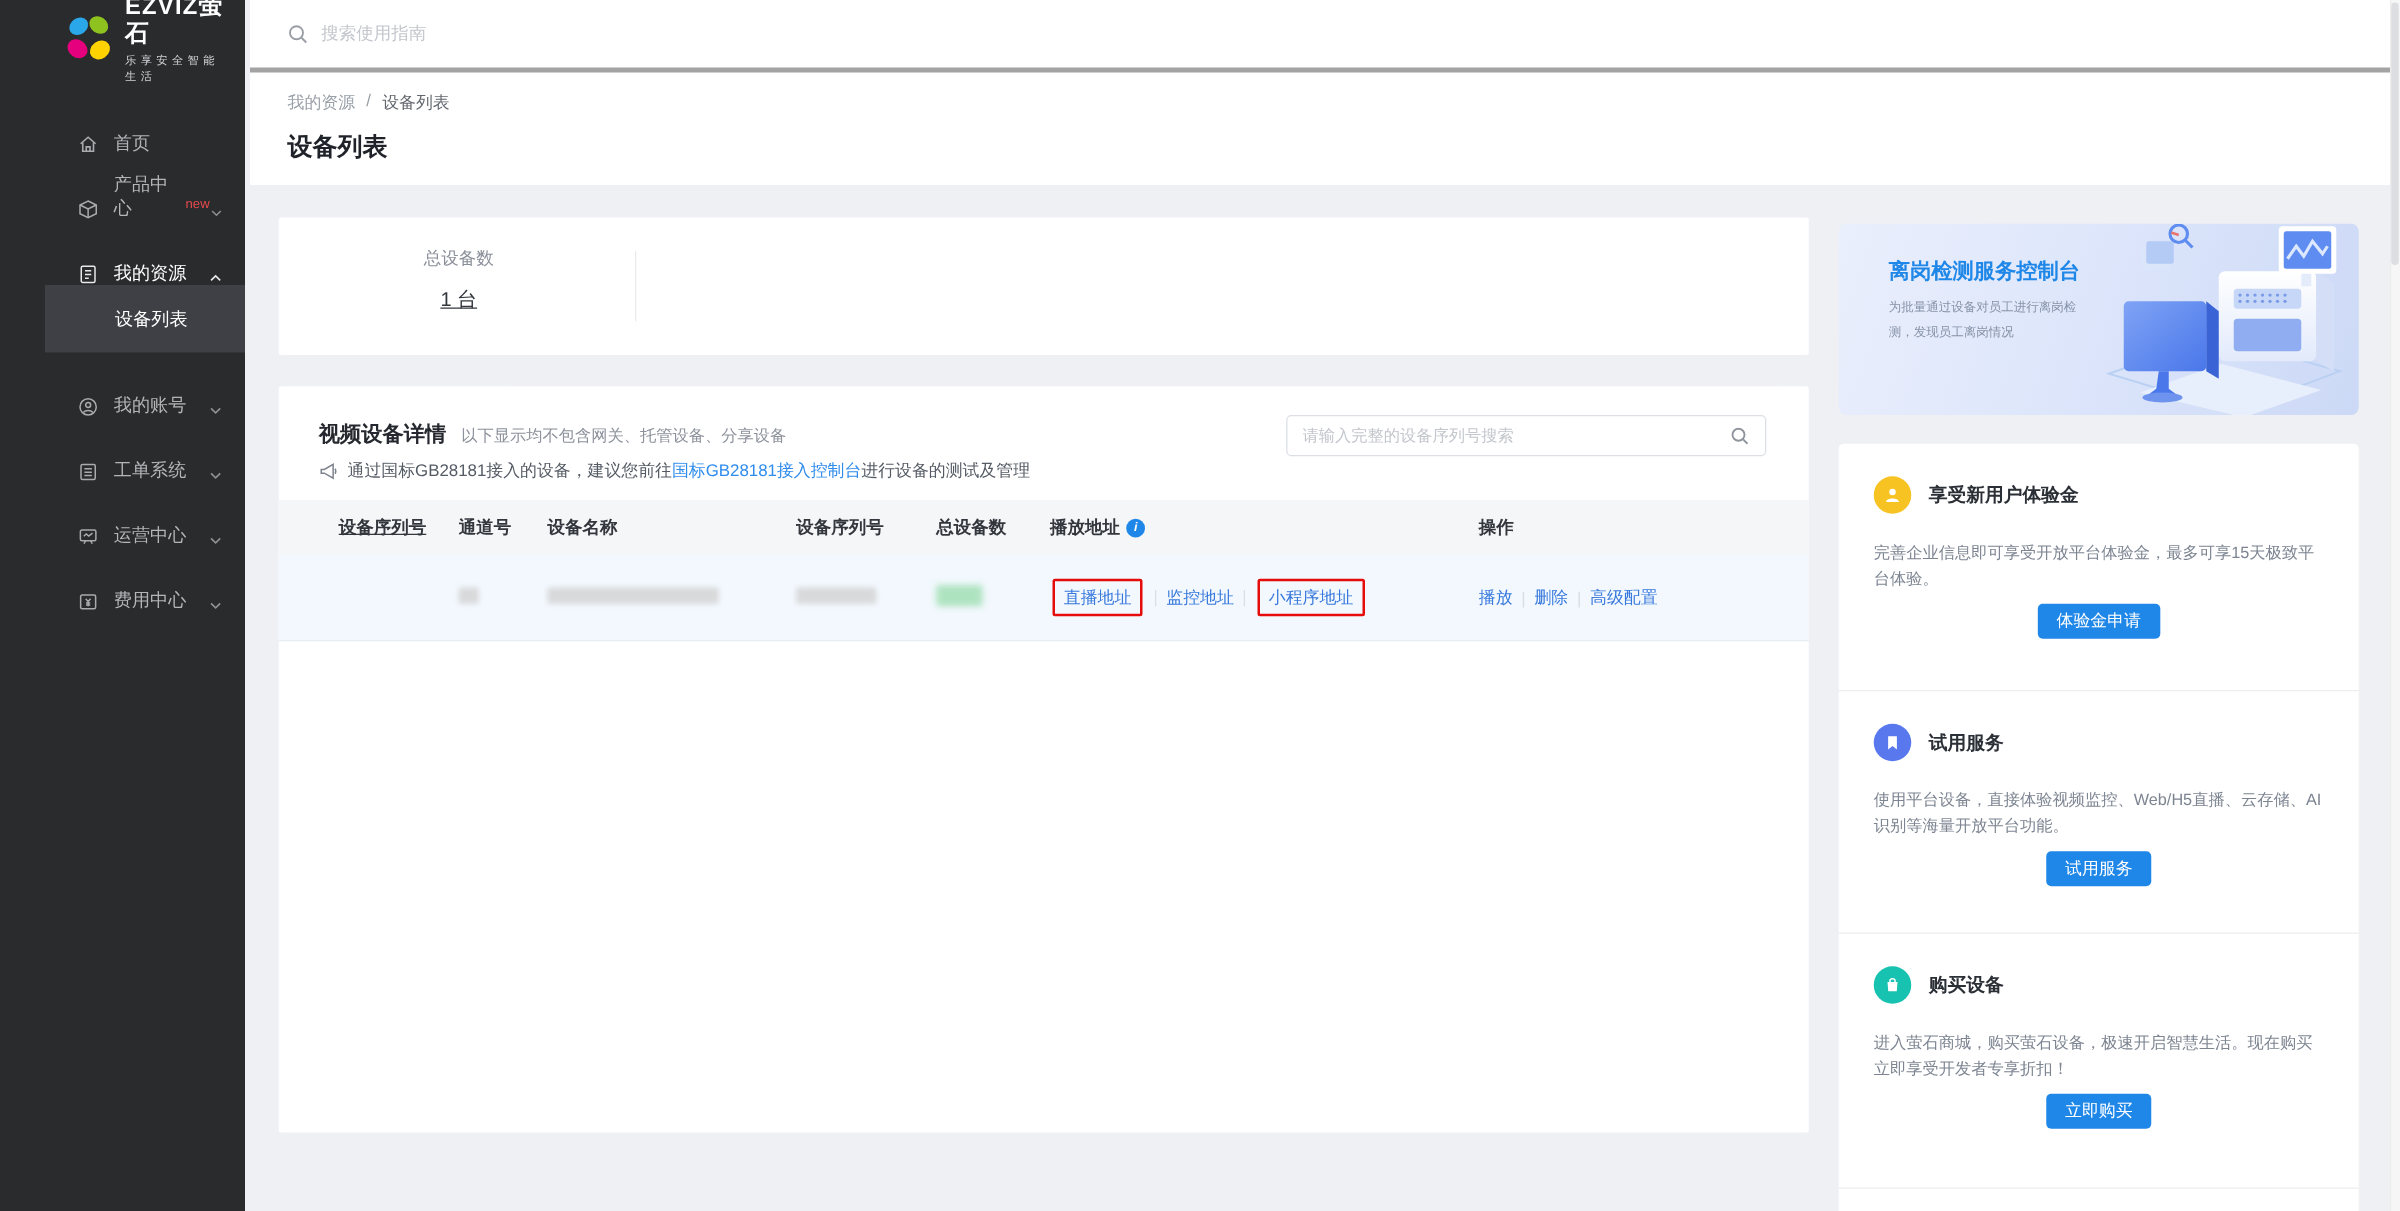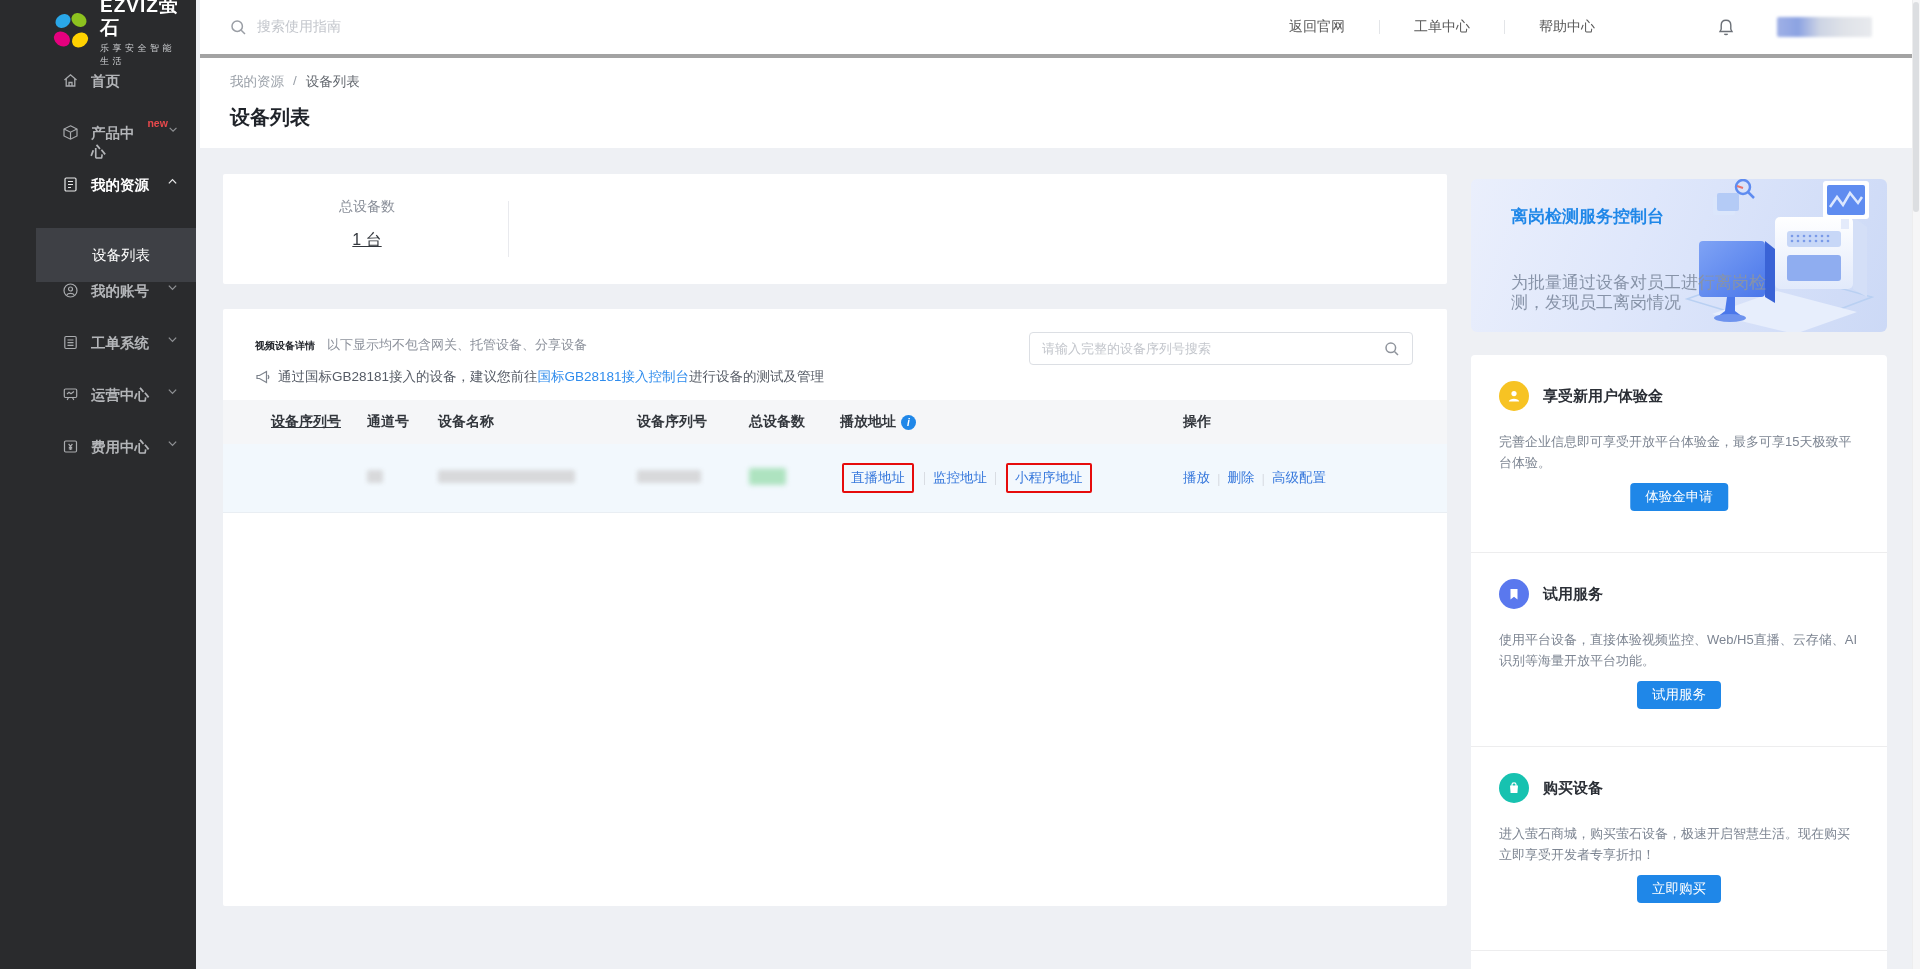--- a/index.html
+++ b/index.html
@@ -7,21 +7,21 @@
   body { font-family:"Liberation Sans","DejaVu Sans",sans-serif; background:#eef0f4; position:relative; color:#333; }
 
   
   .sidebar { position:absolute; left:0; top:0; width:196px; height:969px; background:#2a2b2d; z-index:30;padding-left:36px; }
   .logo-block { display:flex; align-items:center; padding:10px 10px 10px 14px; height:62px; }
   .logo-mark { width:42px; height:42px; flex:0 0 42px; }
   .brand-text { margin-left:8px; }
   .brand-name { color:#fff; font-size:19px; font-weight:bold; letter-spacing:1px; line-height:22px; }
   .brand-tagline { color:#cfd1d4; font-size:9px; letter-spacing:3.5px; margin-top:3px; }
   .nav { margin-top:10px; }
-  .nav-item { position:relative; height:52px; display:flex; align-items:flex-start; padding:0 18px 0 26px; color:#b3b5b8; font-size:14.5px; cursor:pointer;font-weight:bold; }
+  .nav-item { position:relative; height:52px; display:flex; align-items:flex-end; padding:0 18px 0 26px; color:#b3b5b8; font-size:14.5px; cursor:pointer; }
   .nav-item .nav-ico { width:17px; height:17px; margin-right:12px; flex:0 0 17px; }
   .nav-item .chev { margin-left:auto; width:11px; height:11px; }
   .nav-item.active-parent { color:#fff; }
   .new-badge { color:#e8494c; font-size:10.5px; position:relative; top:-7px; margin-left:3px; }
   .nav-sub { height:54px; display:flex; align-items:center; padding-left:56px; color:#e8e9ea; font-size:14.5px; cursor:pointer; }
   .nav-sub.selected { background:#3e4045; color:#fff; }
 
   
   .topbar { position:absolute; left:200px; top:0; right:0; height:58px; background:#fff; border-bottom:4px solid #a3a3a3; display:flex; align-items:center; z-index:20; }
   .top-search { display:flex; align-items:center; margin-left:30px; }
@@ -45,21 +45,21 @@
   .main { position:absolute; left:200px; top:148px; right:0; bottom:0; background:#eef0f4; }
 
   .stats-card { position:absolute; left:23px; top:26px; width:1224px; height:110px; background:#fff; border-radius:2px; }
   .stats-item { position:absolute; left:0; top:0; width:288px; height:110px; text-align:center; padding-top:24px; }
   .stats-label { color:#8a8f99; font-size:14px; }
   .stats-value { color:#33373d; font-size:16px; margin-top:14px;text-decoration:underline; }
   .stats-divider { position:absolute; left:285px; top:27px; width:1px; height:56px; background:#e9eaee; }
 
   .device-card { position:absolute; left:23px; top:161px; width:1224px; height:597px; background:#fff; border-radius:2px; }
   .sec-title-row { position:absolute; left:32px; top:27px; display:flex; align-items:baseline; }
-  .sec-title { font-size:10px; font-weight:bold; color:#25282e; }
+  .sec-title { font-size:17px; font-weight:bold; color:#25282e; }
   .sec-subtitle { font-size:13px; color:#8c919b; margin-left:12px; }
   .notice-row { position:absolute; left:32px; top:59px; display:flex; align-items:center; font-size:13.5px; color:#555b65; }
   .notice-row .n-ico { margin-right:7px; display:flex; }
   .notice-link { color:#2f8ced; cursor:pointer; }
   .dev-search { position:absolute; right:34px; top:23px; width:384px; height:33px; border:1px solid #dcdfe4; border-radius:4px; display:flex; align-items:center; background:#fff; }
   .dev-search input { border:none; outline:none; flex:1; margin-left:12px; font-size:13px; color:#333; background:transparent; font-family:inherit; }
   .dev-search input::placeholder { color:#c3c6cc; }
   .dev-search .mag { margin-right:12px; display:flex; cursor:pointer; }
 
   .tbl { position:absolute; left:0; top:91px; width:100%; }
@@ -78,21 +78,21 @@
   .link { color:#3778dc; cursor:pointer; white-space:nowrap; }
   .red-box { display:inline-flex; border:2px solid #e60c0c; border-radius:2px; padding:4px 7px; margin:0 2px; }
   .lnk-sep { width:1px; height:13px; background:#d9dde3; margin:0 8px; display:inline-block; }
   .act-sep { color:#d9dde3; margin:0 7px; }
 
   
   .right-col { position:absolute; left:1271px; top:0; width:416px; height:100%; }
   .banner { position:absolute; left:0; top:31px; width:416px; height:153px; border-radius:6px; overflow:hidden;
     background:linear-gradient(110deg,#eaeffc 0%,#dfe7fb 40%,#ccd9f6 100%); cursor:pointer; }
   .banner-title { position:absolute; left:40px; top:26px; font-size:17px; font-weight:bold; color:#1f87e8; }
-  .banner-line { position:absolute; left:40px; font-size:17px; color:#8793a8; line-height:20px;margin-top:36px; }
+  .banner-line { position:absolute; left:40px; font-size:10px; color:#8793a8; line-height:20px; }
   .banner-line.l1 { top:58px; } .banner-line.l2 { top:78px; }
   .banner-art { position:absolute; right:0; top:0; }
 
   .promo-card { position:absolute; left:0; top:207px; width:416px; height:620px; background:#fff; border-radius:4px; }
   .promo-sec { position:relative; padding:0 28px; }
   .sec-1 { height:197px; } .sec-2 { height:193px; } .sec-3 { height:203px; }
   .promo-head { position:absolute; left:28px; top:26px; display:flex; align-items:center; }
   .promo-ico { width:30px; height:30px; border-radius:50%; display:flex; align-items:center; justify-content:center; flex:0 0 30px; }
   .promo-title { font-size:15px; font-weight:bold; color:#2b2f36; margin-left:14px; }
   .promo-body { position:absolute; left:28px; top:76px; width:360px; font-size:13px; color:#7d8592; line-height:21px; }
@@ -198,34 +198,20 @@
   </nav>
 </aside>
 
 <header class="topbar">
   <div class="top-search">
     <svg width="17" height="17" viewBox="0 0 17 17" fill="none" stroke="#9a9ea5" stroke-width="1.5">
         <circle cx="7.2" cy="7.2" r="5.2"></circle>
         <path d="M11.2 11.2 L15 15"></path>
       </svg>
     <span class="ph">搜索使用指南</span>
-  </div>
-  <div class="top-links">
-    <span class="top-link">返回官网</span>
-    <span class="top-sep"></span>
-    <span class="top-link">工单中心</span>
-    <span class="top-sep"></span>
-    <span class="top-link">帮助中心</span>
-    <span class="bell-wrap">
-      <svg width="18" height="19" viewBox="0 0 18 19" fill="none" stroke="#6b7077" stroke-width="1.4">
-          <path d="M9 2.2 C5.8 2.2 4.2 4.6 4.2 7.2 V11.2 L3 13.5 H15 L13.8 11.2 V7.2 C13.8 4.6 12.2 2.2 9 2.2 Z"></path>
-          <path d="M7.5 15.8 C7.8 16.8 10.2 16.8 10.5 15.8"></path>
-        </svg>
-    </span>
-    <span class="user-blur"></span>
   </div>
 </header>
 
 <section class="page-head">
   <div class="breadcrumb">
     <span class="bc-parent">我的资源</span>
     <span class="bc-sep">/</span>
     <span class="bc-cur">设备列表</span>
   </div>
   <h1 class="page-title">设备列表</h1>

